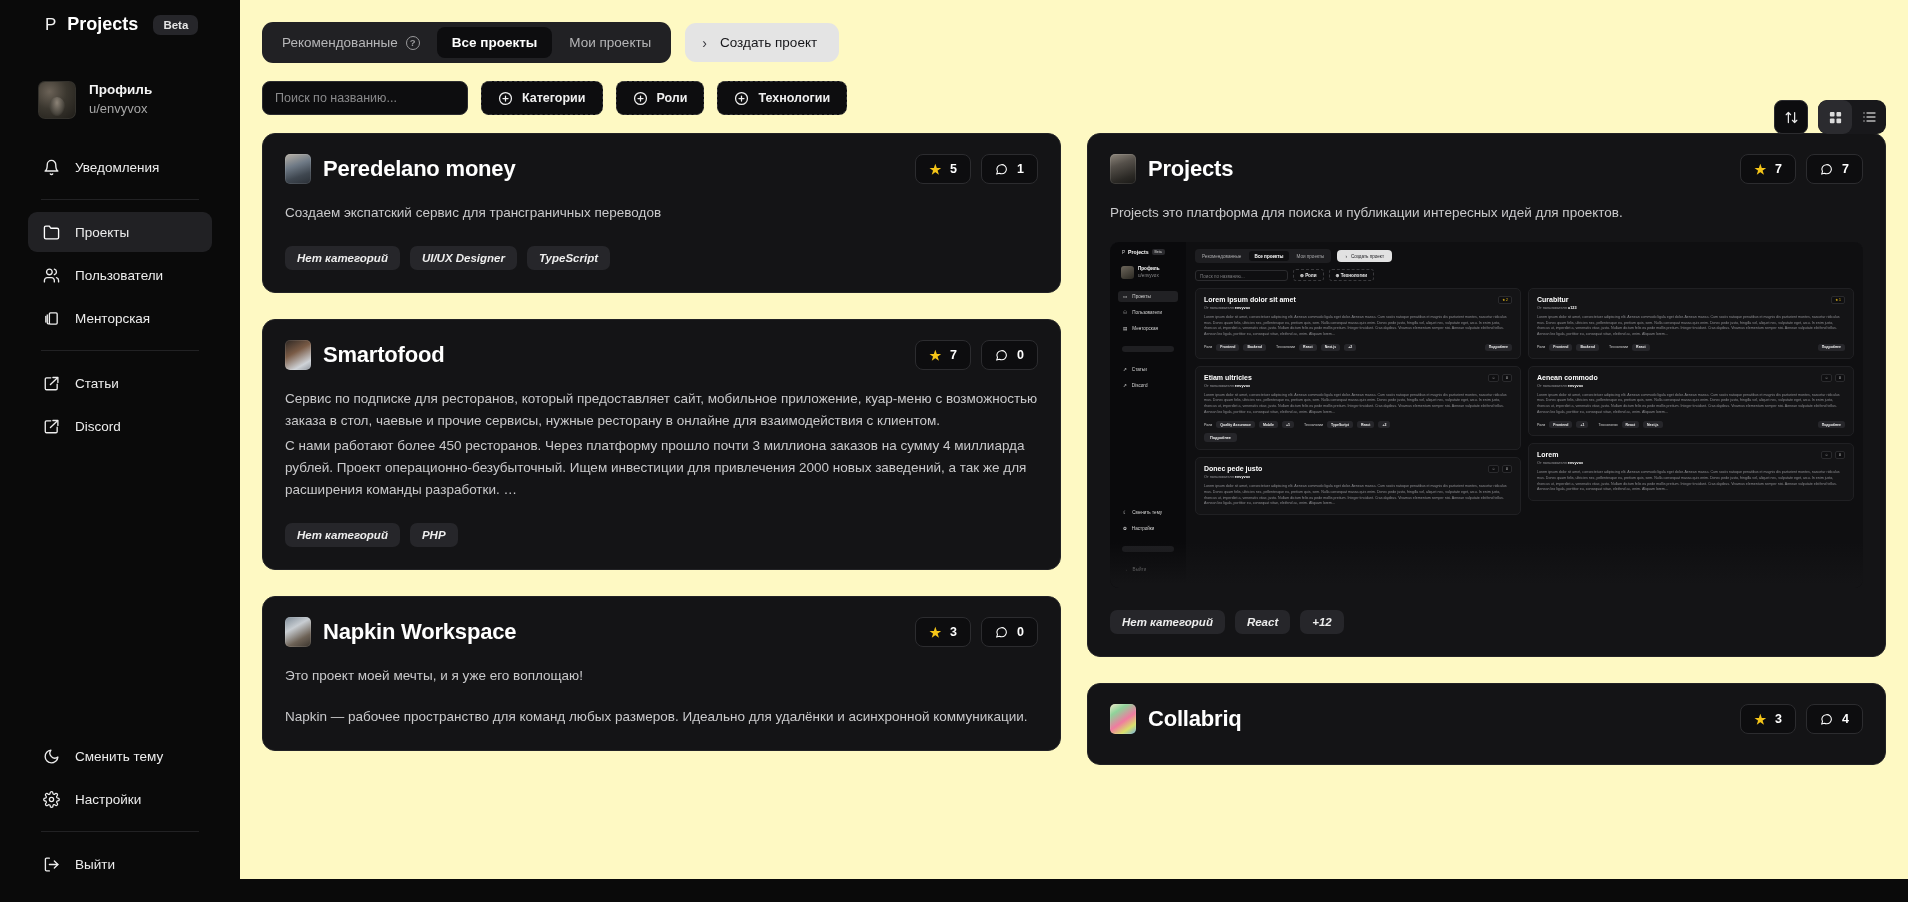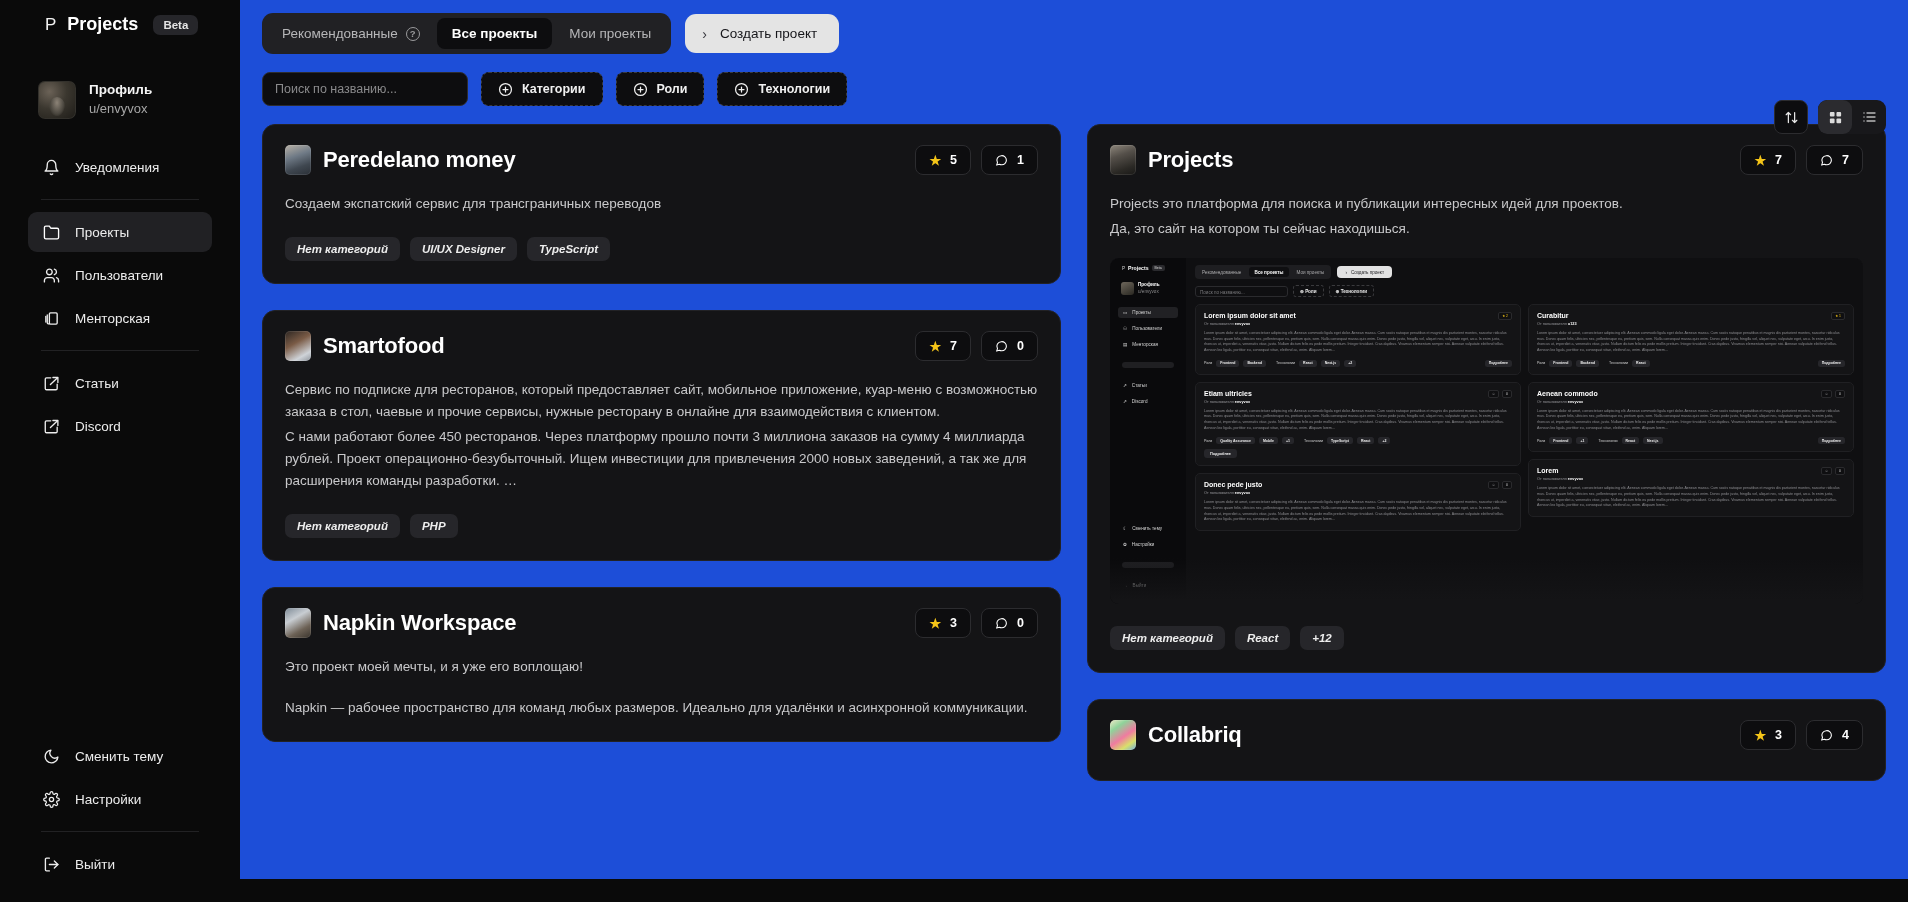--- a/index.html
+++ b/index.html
@@ -55,22 +55,22 @@
   .nav-item + .nav-item { margin-top: 3px; }
   .nav-item.active { background: #212124; }
   .nav-item .ico { width: 20px; height: 20px; flex: none; display: flex; align-items: center; justify-content: center; }
   .nav-item .ico svg { display: block; }
   .nav-sep { height: 1px; background: #222224; margin: 12px 13px; }
   .spacer { flex: 1 1 auto; }
 
   
   .main {
     flex: 1 1 auto; height: 879px; overflow: hidden;
-    background: #1d4ed8;
-    padding: 13px 0 0 0;
+    background: #fef9c3;
+    padding: 22px 0 0 0;
     position: relative;
   }
   .topbar { display: flex; align-items: center; gap: 14px; padding: 0 0 0 22px; }
   .segbar {
     display: flex; align-items: center; background: #212124;
     border-radius: 11px; padding: 5px; gap: 2px;
   }
   .seg {
     display: flex; align-items: center; gap: 8px;
     padding: 8px 15px; border-radius: 8px;
@@ -513,21 +513,20 @@
               <div class="stat">
                 <svg width="13" height="13" viewBox="0 0 24 24" fill="none" stroke="#ffffff" stroke-width="2" stroke-linecap="round" stroke-linejoin="round">
                   <path d="M21 11.5a8.4 8.4 0 0 1-9 8.4 9.6 9.6 0 0 1-4-.9L3 20.5l1.6-4.6A8.4 8.4 0 0 1 12 3.1a8.4 8.4 0 0 1 9 8.4z"></path>
                 </svg>
                 <span>7</span>
               </div>
             </div>
           </div>
           <div class="card-desc">
             <p>Projects это платформа для поиска и публикации интересных идей для проектов.</p>
-            <p>Да, это сайт на котором ты сейчас находишься.</p>
           </div>
 
           <div class="preview">
             <div class="pv">
 
               <div class="pv-side">
                 <div class="pv-brand">
                   <span>P</span>
                   <b>Projects</b>
                   <span class="pv-beta">Beta</span>

